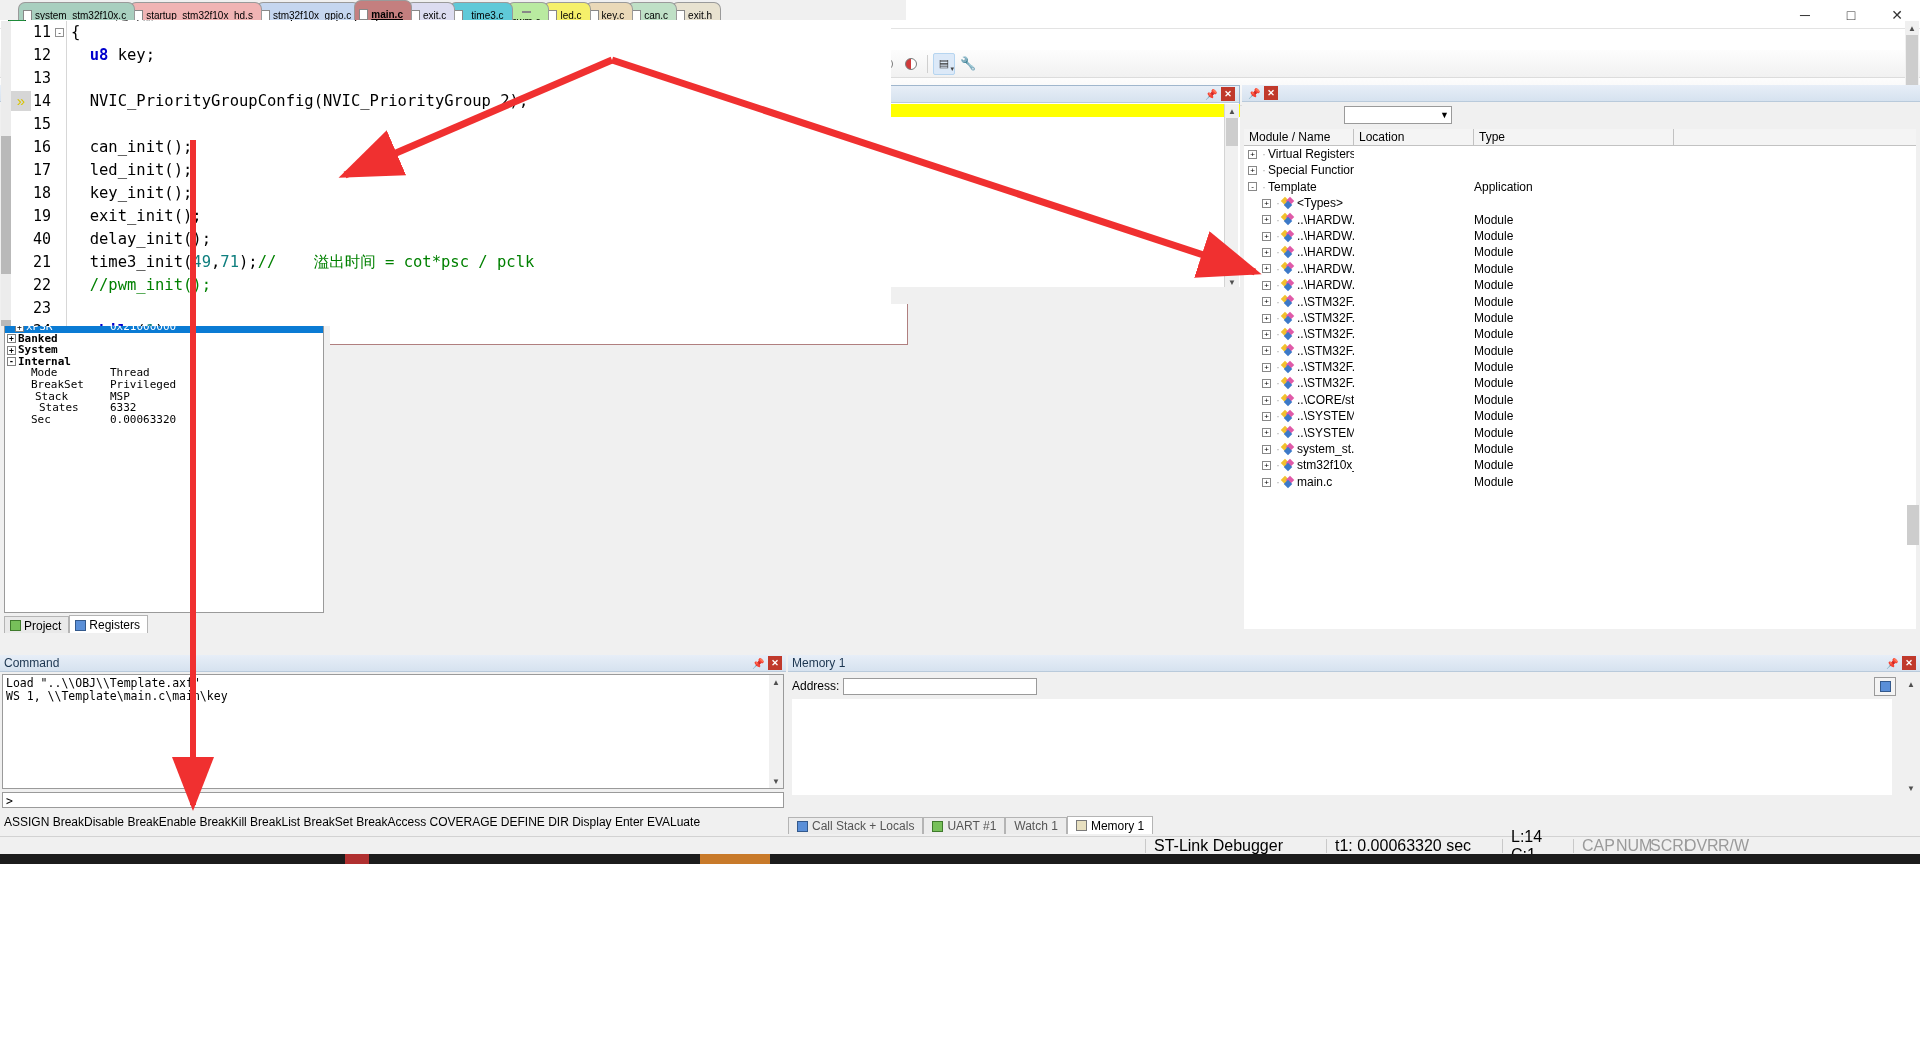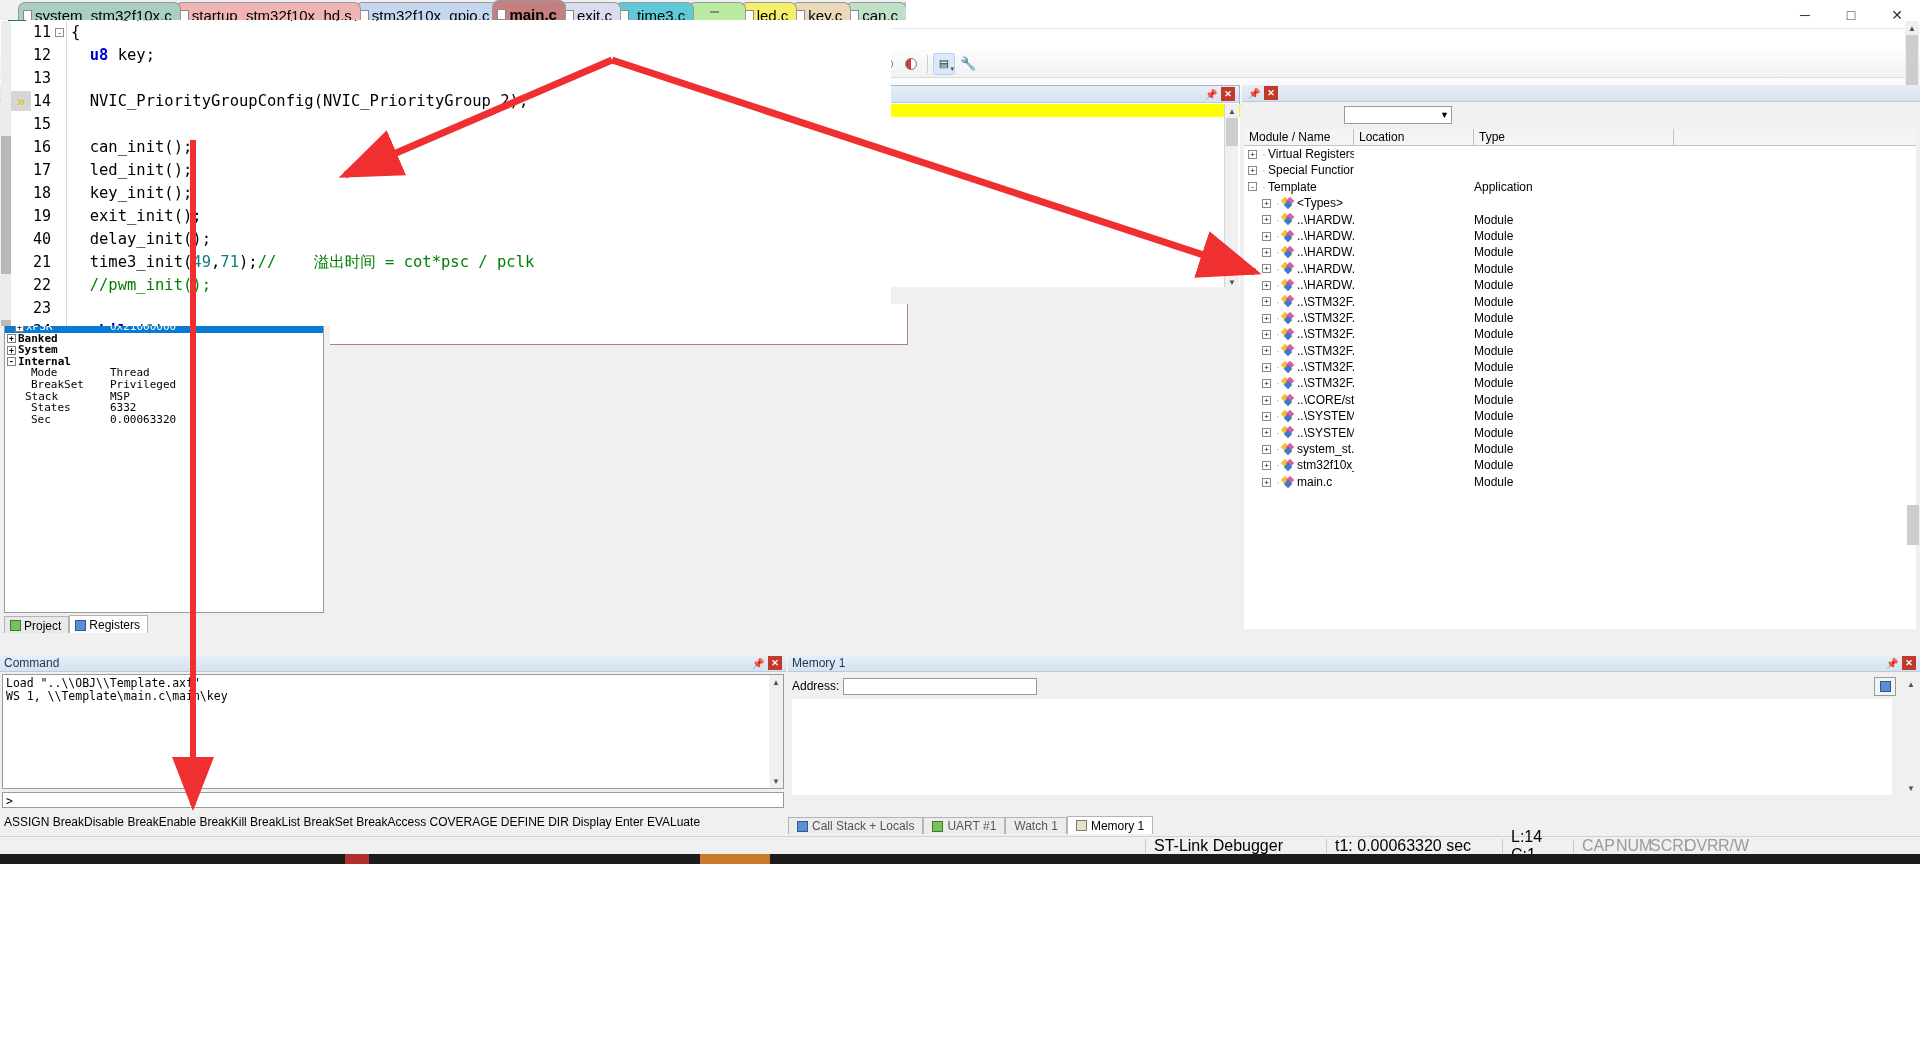--- a/index.html
+++ b/index.html
@@ -92,21 +92,21 @@
   .hs-thumb{height:12px;width:14px;background:#cdcdcd;}
 
   
   .viewtabs{position:absolute;left:332px;top:287px;width:908px;height:17px;display:flex;align-items:flex-end;background:#f0f0f0;}
   .vtab{height:17px;padding:0 7px;font-size:12px;display:flex;align-items:center;gap:4px;border:1px solid #b4b4b4;background:#ececec;color:#000;}
   .vtab.active{background:#fff;border-bottom-color:#fff;}
 
   
   #editor{left:332px;top:306px;width:908px;height:345px;border:1px solid #b07f7f;background:#fff;}
   .edtabs{position:absolute;left:0;top:0;width:906px;height:20px;background:#f0f0f0;display:flex;align-items:flex-end;overflow:hidden;padding-left:18px;}
-  .etab{height:18px;padding:8px 8px 0 4px;font-size:15px;display:flex;align-items:center;gap:3px;color:#000;border:1px solid #9a9a9a;border-bottom:none;border-radius:7px 7px 0 0;margin-right:-6px;position:relative;white-space:nowrap;}
+  .etab{height:18px;padding:8px 8px 0 4px;font-size:10px;display:flex;align-items:center;gap:3px;color:#000;border:1px solid #9a9a9a;border-bottom:none;border-radius:7px 7px 0 0;margin-right:-6px;position:relative;white-space:nowrap;}
   .etab .fico{width:9px;height:11px;background:#fff;border:1px solid #888;position:relative;}
   .etab.active{z-index:9;height:20px;}
   .etab.active span.lbl{text-decoration:underline;font-weight:bold;}
   .ed-area{position:absolute;left:1px;top:21px;width:890px;height:305px;background:#fff;overflow:hidden;}
   .ed-margin{position:absolute;left:0;top:0;width:10px;height:100%;background:#ececec;}
   .ed-mark{position:absolute;left:0;width:10px;height:23px;background:#b9b9b9;}
   .ed-nums{position:absolute;left:10px;top:0;width:40px;text-align:right;font-family:"DejaVu Sans Mono","Liberation Mono",monospace;font-size:15px;color:#000;}
   .ed-fold{position:absolute;left:52px;top:0;width:14px;height:100%;border-right:1px solid #d7d7d7;}
   .foldbox{width:9px;height:9px;border:1px solid #909090;background:#fff;font-size:8px;line-height:7px;text-align:center;color:#000;position:absolute;}
   .ed-code{position:absolute;left:70px;top:0;right:0;font-family:"DejaVu Sans Mono","Liberation Mono",monospace;font-size:15.5px;color:#000;white-space:pre;}
@@ -478,25 +478,25 @@
           </div>
           <div class="reg-row">
             <span class="rname" style="padding-left:26px;">Mode</span>
             <span class="rval">Thread</span>
           </div>
           <div class="reg-row">
             <span class="rname" style="padding-left:26px;">BreakSet</span>
             <span class="rval">Privileged</span>
           </div>
           <div class="reg-row">
-            <span class="rname" style="padding-left:20px;">Stack</span>
+            <span class="rname" style="padding-left:30px;">Stack</span>
             <span class="rval">MSP</span>
           </div>
           <div class="reg-row">
-            <span class="rname" style="padding-left:26px;">States</span>
+            <span class="rname" style="padding-left:34px;">States</span>
             <span class="rval">6332</span>
           </div>
           <div class="reg-row">
             <span class="rname" style="padding-left:26px;">Sec</span>
             <span class="rval">0.00063320</span>
           </div>
         </div>
     </div>
     <div class="lowtabs" style="left:4px;">
       <div class="ltab">

